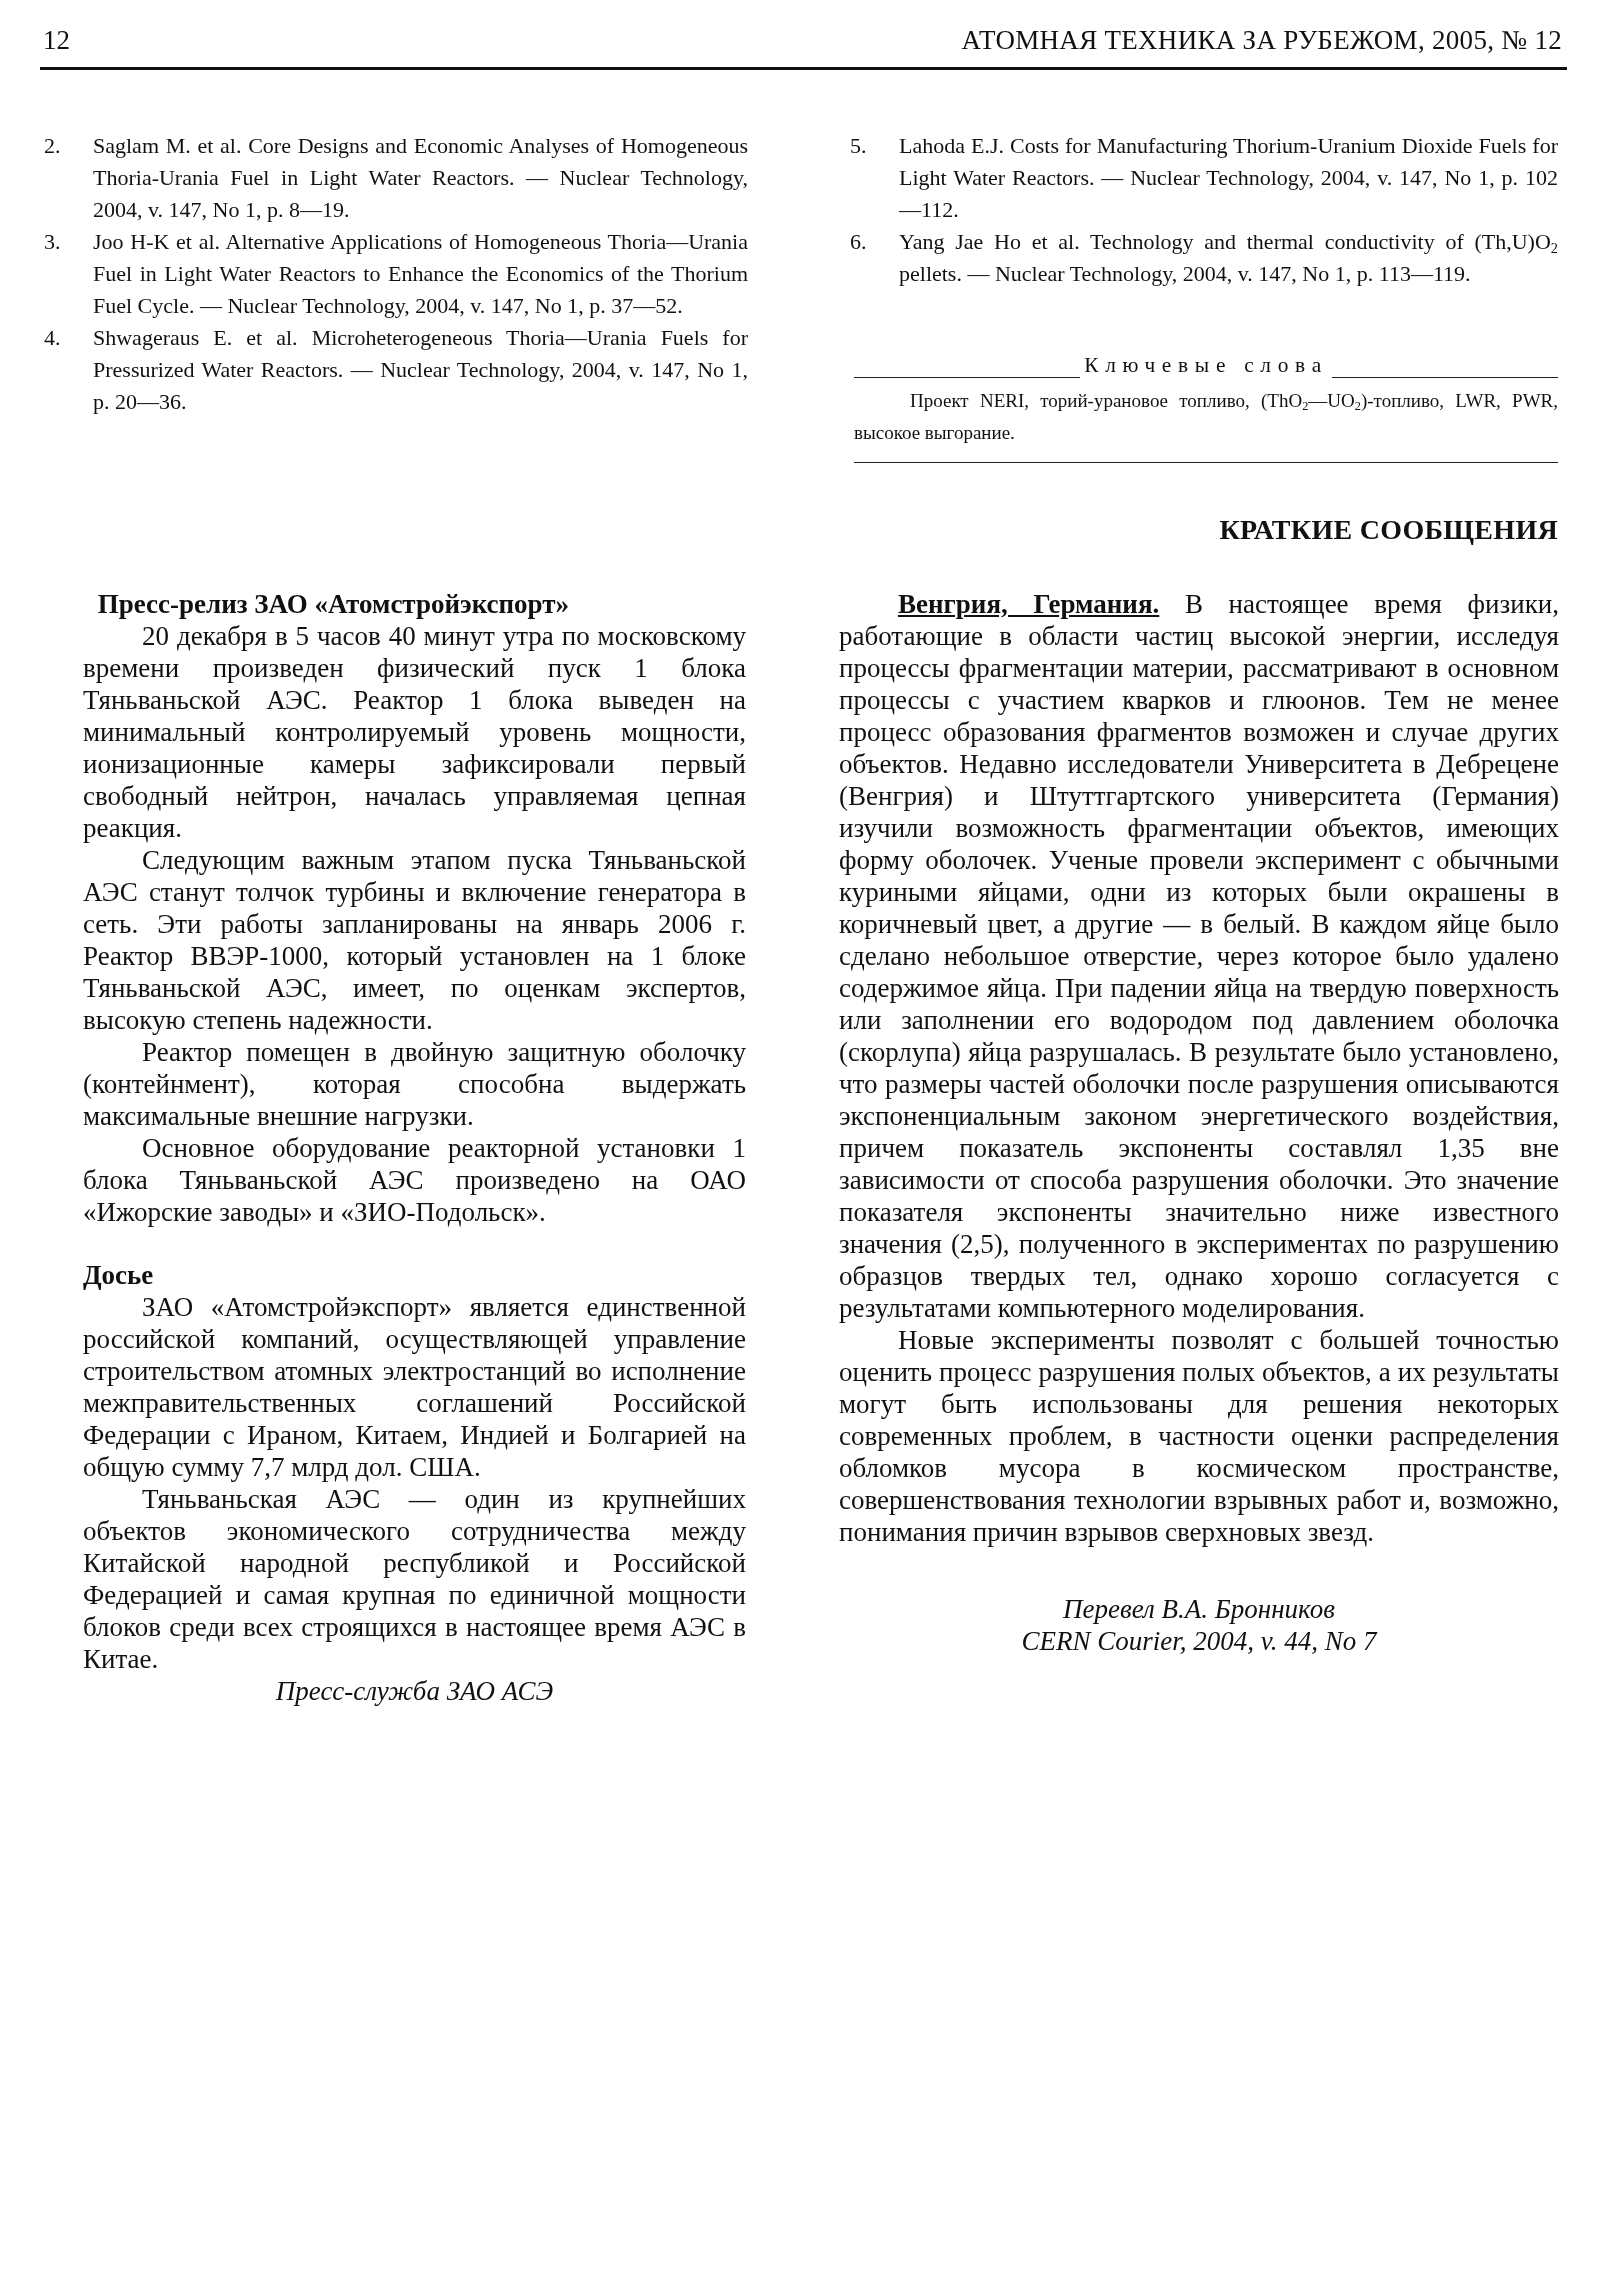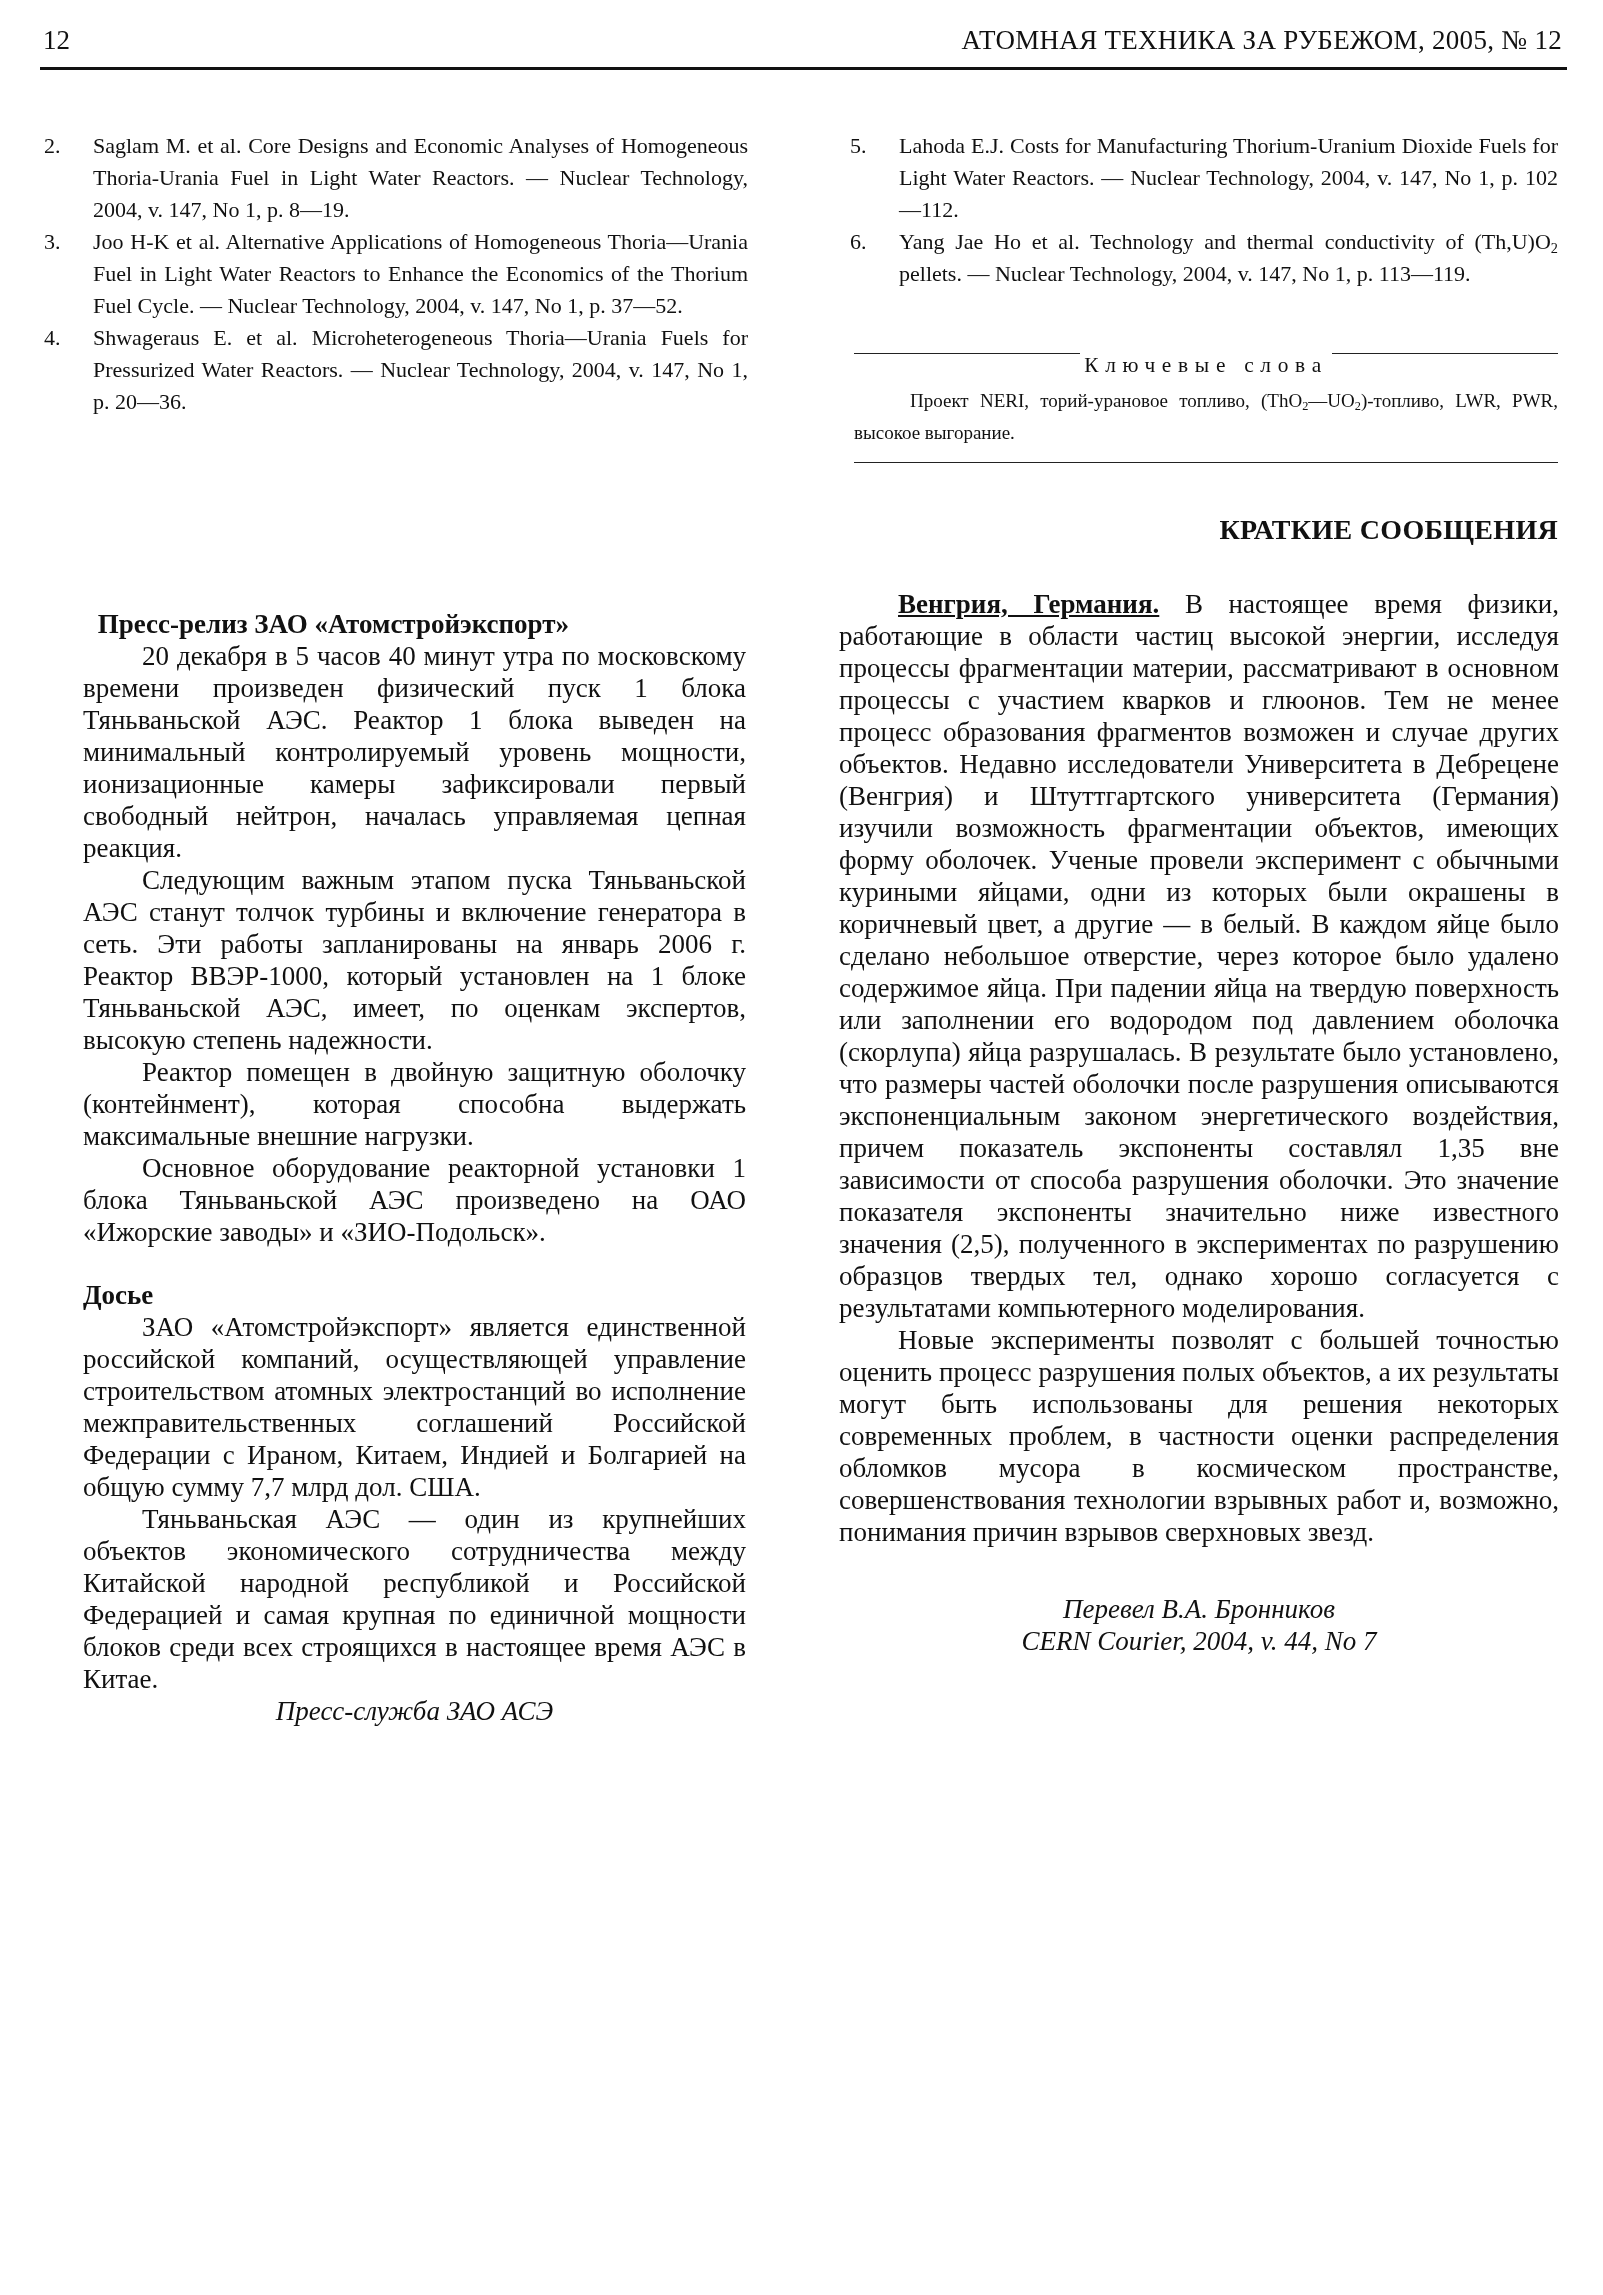--- a/index.html
+++ b/index.html
@@ -10,31 +10,31 @@
   .header-title { right:41px; top:25.4px; font-size:27px; letter-spacing:0.3px; }
   .header-rule { left:40px; top:67px; width:1527px; height:3.3px; background:#111; }
 
   .refs { font-size:22px; line-height:32px; text-align:justify; }
   .refs .ref { display:flex; }
   .refs .num { width:49px; flex:none; }
   .refs .txt { flex:1; }
   .refs-left { left:44px; top:130px; width:704px; }
   .refs-right { left:850px; top:130px; width:708px; }
 
-  .kw-head { left:854px; top:353px; width:704px; display:flex; align-items:flex-start; font-size:21.4px; }
+  .kw-head { left:854px; top:353px; width:704px; display:flex; align-items:flex-end; font-size:21.4px; }
   .kw-head .line { flex:1; height:1.3px; background:#222; }
   .kw-head .lbl { padding:0 4px; letter-spacing:6.7px; }
   .kw-text { left:854px; top:385px; width:704px; font-size:19px; line-height:32px; text-align:justify; text-indent:56px; }
   .kw-rule { left:854px; top:462px; width:704px; height:1.3px; background:#222; }
 
   .section-title { right:45px; top:514px; font-size:28px; font-weight:bold; letter-spacing:0.3px; }
 
   .col { font-size:27px; line-height:32px; text-align:justify; }
   .col p { margin:0; text-indent:59px; }
-  .col-left { left:83px; top:608px; width:663px; }
+  .col-left { left:83px; top:588px; width:663px; }
   .col-right { left:839px; top:588px; width:720px; }
   .col h3 { margin:0; font-size:27px; font-weight:bold; line-height:32px; }
   .h-press { padding-left:14.7px; }
   .h-dossier { margin-top:31px !important; }
   .signature { text-align:center; font-style:italic; text-indent:0 !important; }
   .b { font-weight:bold;text-decoration:underline; }
   .col-right .sig1 { margin-top:45px; }
   sub { font-size:65%; vertical-align:-0.25em; line-height:0; }
 </style>
 </head>

